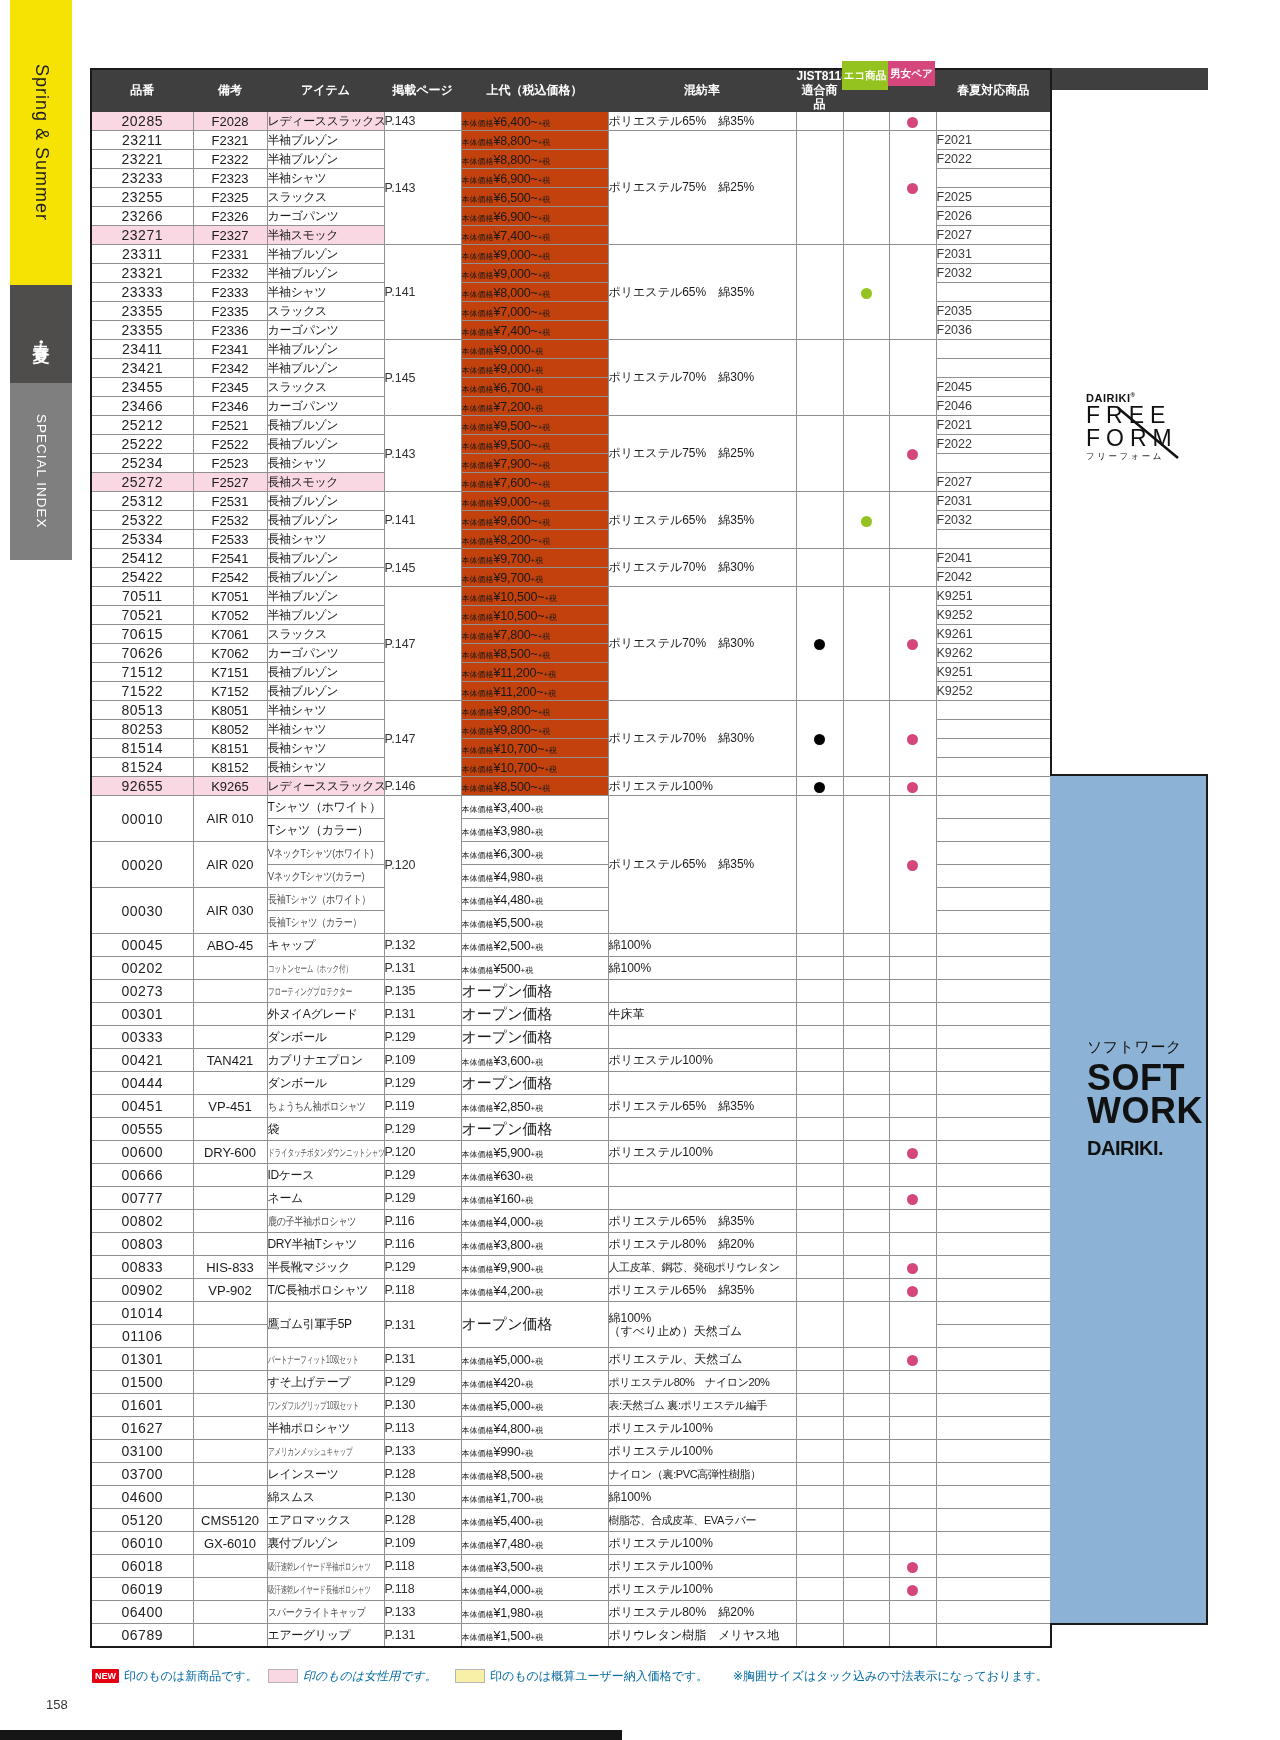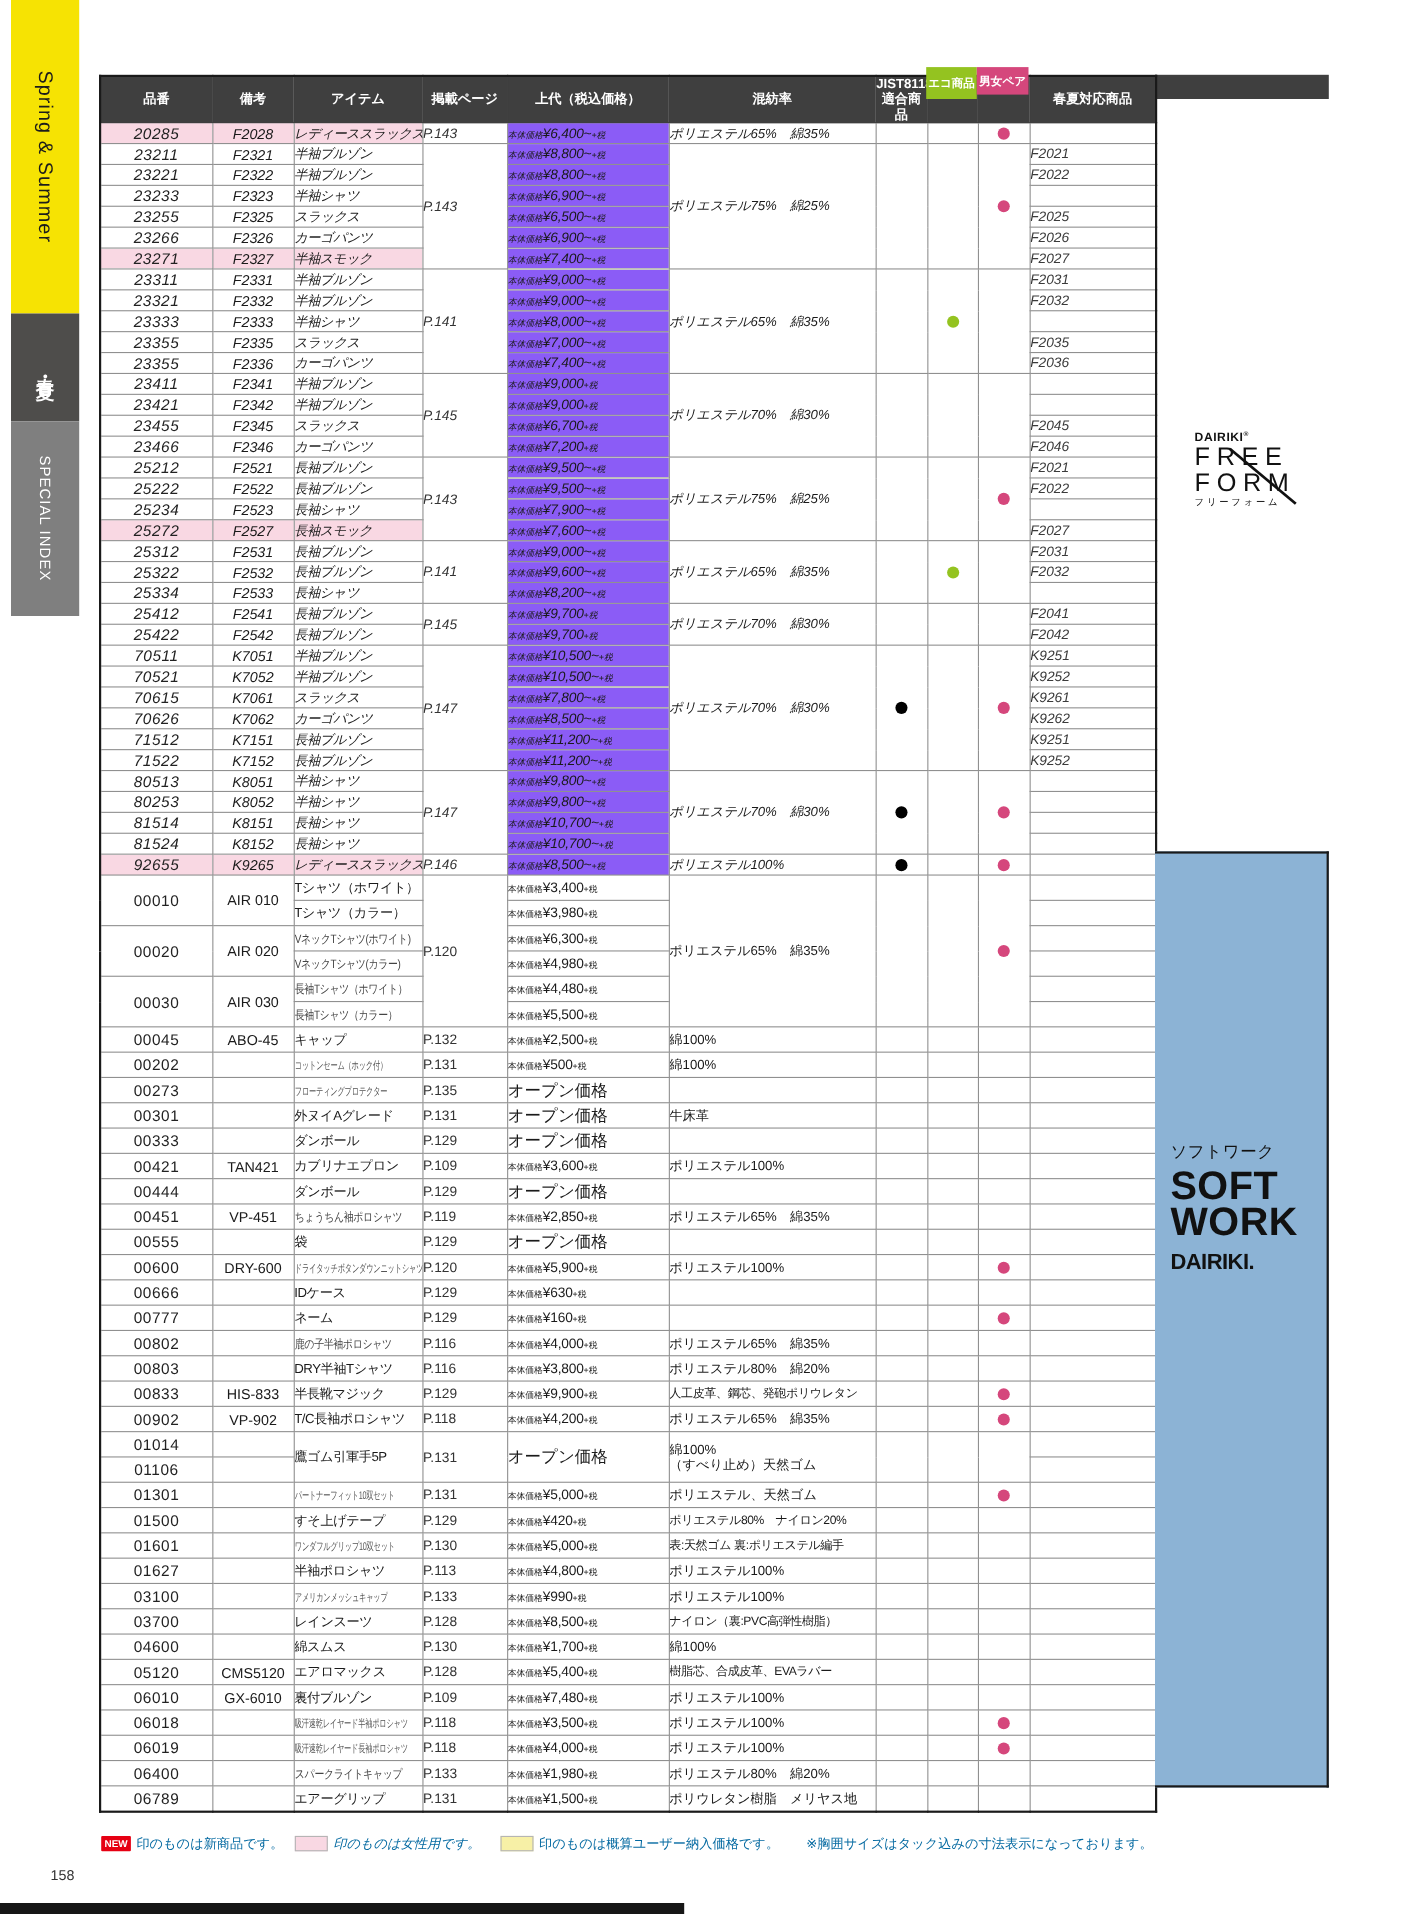--- a/index.html
+++ b/index.html
@@ -18,32 +18,32 @@
 
   
   #main-table{position:absolute;left:90px;top:68px;width:960px;border-collapse:collapse;
               table-layout:fixed;border:2px solid #1a1a1a;}
   #main-table td{border:1px solid #909090;padding:0;overflow:hidden;}
   #main-table thead th{background:#3f3f3f;color:#fff;font-size:12px;font-weight:bold;
               height:20px;border:1px solid #3f3f3f;padding:0;white-space:nowrap;}
   th.h-jis{font-size:7.5px;line-height:1.15;font-weight:normal;}
   th.h-eco{background:#94c320;}
   th.h-pair{background:#d5477c;}
-  tr.ra{height:19px;font-style:italic;}
+  tr.ra{height:19px;}
   tr.rb{height:23px;}
   tr.sep td{border-top:2px solid #1a1a1a;}
   td.cid{font-size:14px;text-align:center;letter-spacing:.5px;color:#222;white-space:nowrap;}
   td.crm{font-size:13px;text-align:center;white-space:nowrap;}
   td.cit{font-size:12px;letter-spacing:-.4px;padding-left:3px;white-space:nowrap;}
   td.cit span{display:inline-block;white-space:nowrap;}
   td.cit.smi span{font-size:11px;transform:scaleX(.82);transform-origin:0 50%;color:#444;}
   td.cit.xs span{font-size:10px;transform:scaleX(.66);transform-origin:0 50%;color:#555;}
   td.cpg{font-size:12.5px;padding-left:10px;color:#333;white-space:nowrap;}
   td.cpr{padding-left:3px;white-space:nowrap;}
-  td.cpr.yel{background:#8b5cf6;}
+  td.cpr.yel{background:#c2410c;}
   td.cpr .pfx{font-size:8px;}
   td.cpr .amt{font-size:12.5px;letter-spacing:-.2px;}
   td.cpr .tax{font-size:8px;}
   td.cpr.open{font-size:15px;padding-left:6px;margin-left:29px;}
   td.cbl{font-size:12px;padding-left:8px;white-space:pre-line;line-height:1.1;margin-top:21px;}
   td.cbl.bls{font-size:11px;letter-spacing:-.4px;}
   td.cdt{text-align:center;vertical-align:middle;}
   .dot{display:inline-block;width:11px;height:11px;border-radius:50%;vertical-align:middle;}
   .dot-j{background:#000;}
   .dot-e{background:#94c320;}
@@ -61,21 +61,21 @@
   
   .ffbox{left:1086px;top:392px;width:100px;height:92px;}
   .ff-brand{font-size:11px;font-weight:900;letter-spacing:.5px;color:#111;}
   .ff-reg{font-size:6px;vertical-align:super;}
   .ff-word{font-size:23px;letter-spacing:6px;line-height:1.0;color:#111;}
   .ff-sub{font-size:8.5px;letter-spacing:2.5px;color:#111;margin-top:1px;}
   .ff-slash{position:absolute;left:14px;top:10px;pointer-events:none;}
 
   .swbox{left:1050px;top:774px;width:158px;height:851px;background:#8cb3d5;
          border:2px solid #1a1a1a;border-left:none;box-sizing:border-box;}
-  .sw-inner{padding:262px 0 0 14px;}
+  .sw-inner{padding:262px 0 0 14px;margin-left:23px;}
   .sw-jp{font-size:15px;color:#111;margin-bottom:4px;letter-spacing:.5px;}
   .sw-en{font-size:36px;font-weight:bold;line-height:.92;letter-spacing:.5px;color:#111;}
   .sw-brand{font-size:20px;font-weight:900;letter-spacing:-.5px;color:#111;margin-top:10px;}
 
   
   .legend-item{top:1668px;font-size:12px;white-space:nowrap;color:#0369a1;}
   .badge-new{left:92px;top:1669px;width:27px;height:14px;background:#e60013;color:#fff;
              font-size:9px;font-weight:bold;display:flex;align-items:center;justify-content:center;
              border-radius:1px;}
   .swatch{top:1669px;width:30px;height:14px;border:1px solid #b5b5b5;box-sizing:border-box;}

